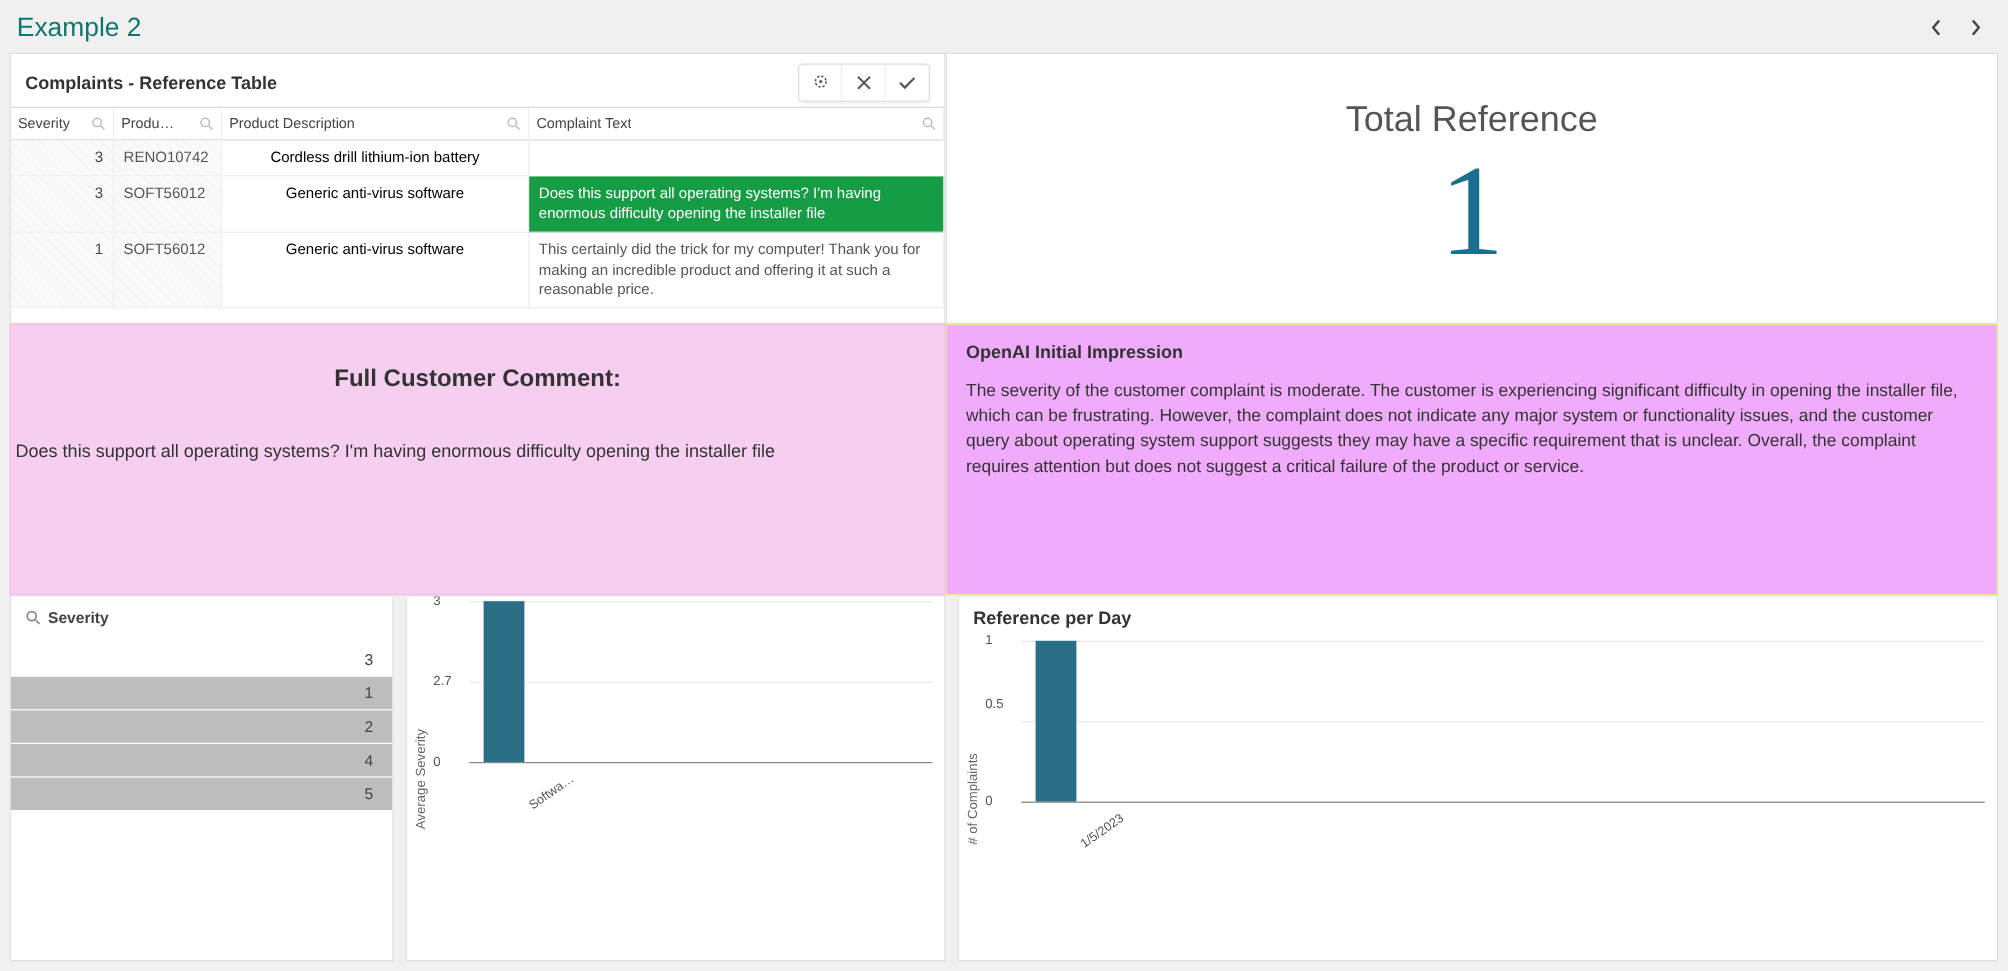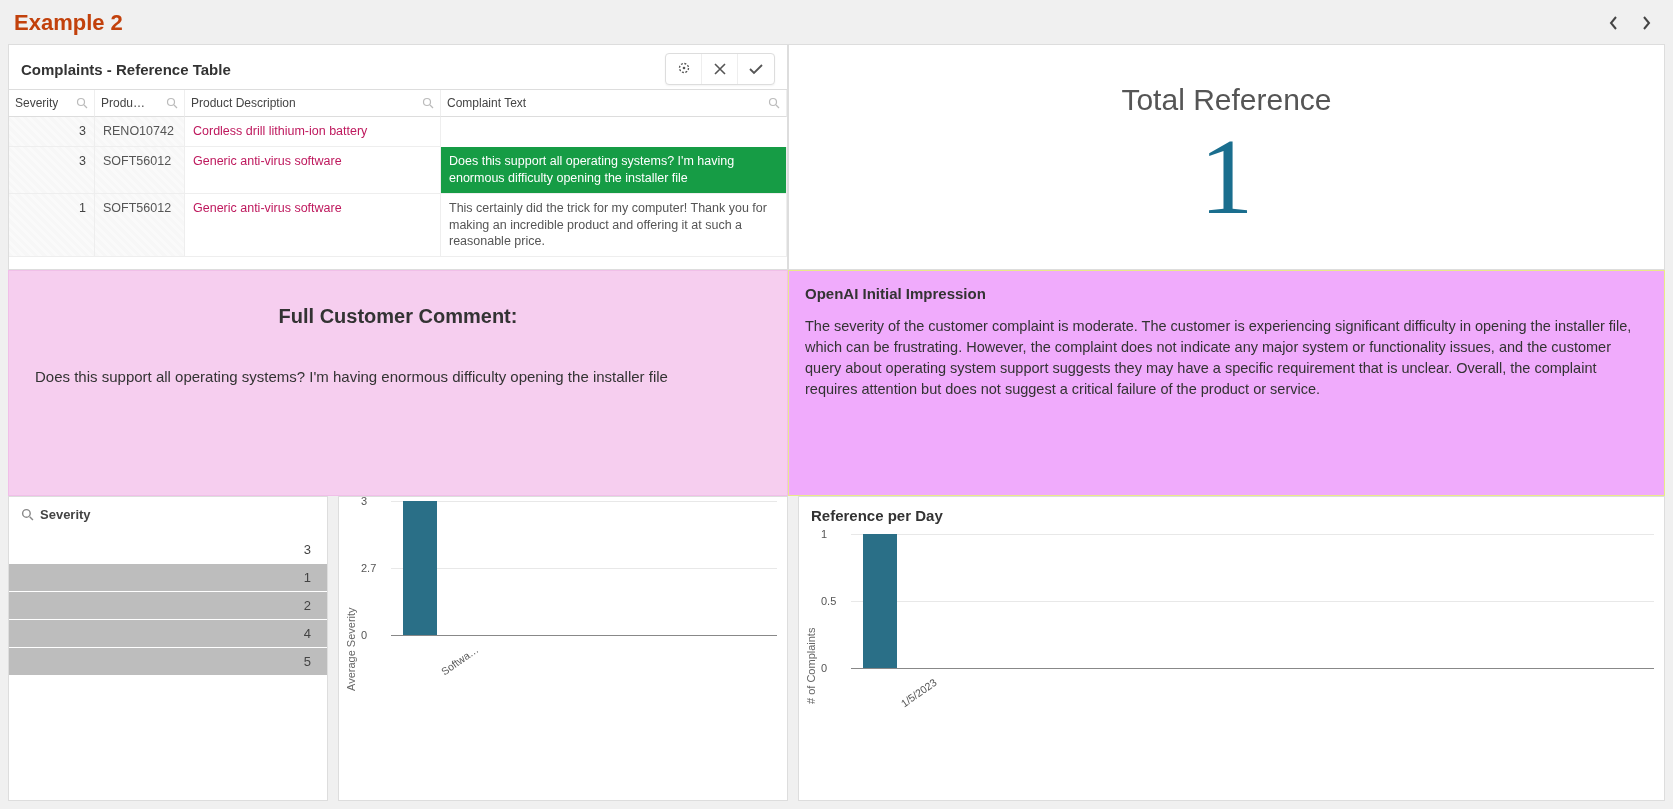--- a/index.html
+++ b/index.html
@@ -7,21 +7,21 @@
     font-family: -apple-system, BlinkMacSystemFont, "Segoe UI", Arial, sans-serif;
     background: #f0f0f0;
     color: #333;
     font-size: 13px;
     overflow: hidden;
   }
   .root { display: flex; flex-direction: column; width: 1673px; height: 809px; }
 
   
   .header { display: flex; align-items: center; justify-content: space-between; padding: 10px 14px 8px; color: #888; }
-  .header-title { font-size: 22px; font-weight: 700; color: #c2410c; }
+  .header-title { font-size: 22px; font-weight: 400; color: #0f766e; }
   .header-nav { display: flex; gap: 6px; }
   .nav-btn { width: 26px; height: 26px; display:flex; align-items:center; justify-content:center; cursor:pointer; color:#444; }
 
   
   .grid {
     display: grid;
     grid-template-columns: 780px 1fr;
     grid-template-rows: 226px 226px 1fr;
     padding: 0 8px 8px;
     flex: 1;
@@ -38,30 +38,30 @@
   .toolbar .tbtn:last-child { border-right:none; }
 
   .tbl { border-top: 1px solid #ddd; flex:1; overflow:hidden; }
   .tbl-head, .tbl-row { display:grid; grid-template-columns: 86px 90px 256px 1fr; }
   .tbl-head .th { font-size: 12px; color:#444; padding: 6px 6px; border-right:1px solid #eee; border-bottom:1px solid #ddd; display:flex; align-items:center; justify-content:space-between; gap:4px; background:#fff; }
   .tbl-head .th .lbl { white-space:nowrap; overflow:hidden; text-overflow:ellipsis; }
   .th .mag { color:#bbb; flex-shrink:0; }
   .tbl-row .td { padding: 6px 8px; border-right:1px solid #eee; border-bottom:1px solid #eee; font-size:12.5px; color:#555; line-height:1.35; }
   .td.sev { text-align:right; color:#444; background: repeating-linear-gradient(45deg,#f7f7f7,#f7f7f7 3px,#fafafa 3px,#fafafa 6px);}
   .td.prod { background: repeating-linear-gradient(45deg,#f7f7f7,#f7f7f7 3px,#fafafa 3px,#fafafa 6px);}
-  .td.desc { color:#be185d; }
+  .td.desc { color:#000000;text-align:center; }
   .row-selected .td.ct { background:#169c45; color:#fff; }
 
   
   .kpi-card { grid-column: 2; grid-row: 1; display:flex; flex-direction:column; align-items:center; justify-content:center; padding: 10px; }
   .kpi-title { font-size: 30px; font-weight: 400; color:#555; margin-bottom: 6px; }
   .kpi-val { font-size: 108px; font-weight: 500; color:#1a6e8e; line-height:1; font-family: Georgia, 'Times New Roman', serif; }
 
   
-  .pink-card { grid-column:1; grid-row:2; background:#f6ceef; border-color:#f0bfe8; padding: 16px 26px; }
+  .pink-card { grid-column:1; grid-row:2; background:#f6ceef; border-color:#f0bfe8; padding: 16px 4px; }
   .pink-title { font-size: 20px; font-weight: 700; text-align:center; color:#333; margin-bottom: 40px; margin-top: 18px; }
   .pink-body { font-size: 15px; color:#333; }
 
   
   .yellow-card { grid-column:2; grid-row:2; background:#f0abfc; border-color:#e9e98a; padding: 14px 16px; }
   .yellow-title { font-size: 15px; font-weight:700; color:#333; margin-bottom: 14px; }
   .yellow-body { font-size: 14.5px; color:#333; line-height:1.45; }
 
   
   .bottom { grid-column:1 / span 2; grid-row:3; display:grid; grid-template-columns: 320px 450px 1fr; gap:10px; }
@@ -245,21 +245,21 @@
           </div>
       </div>
 
       <div class="card chart-card">
         <div class="card-title">Reference per Day</div>
         <div class="chart-area" id="chart-1">
             <div class="yaxis-label"># of Complaints</div>
             <div class="plot" style="height: 160px;">
               <div class="ytick" style="top: 134px;">0</div>
               <div class="gridline" style="top: 134px;"></div>
-              <div class="ytick" style="top: 67px;">0.5</div>
+              <div class="ytick" style="top: 53px;">0.5</div>
               <div class="gridline" style="top: 67px;"></div>
               <div class="ytick" style="top: 0px;">1</div>
               <div class="gridline" style="top: 0px;"></div>
               <div class="baseline" style="top: 134px;"></div>
               <div class="bars" style="height: 134px;">
                 <div class="bar" style="left: 12px; height: 134px;"></div>
               </div>
               <div class="xtick" style="left: 70px; top: 142px;">1/5/2023</div>
             </div>
           </div>

